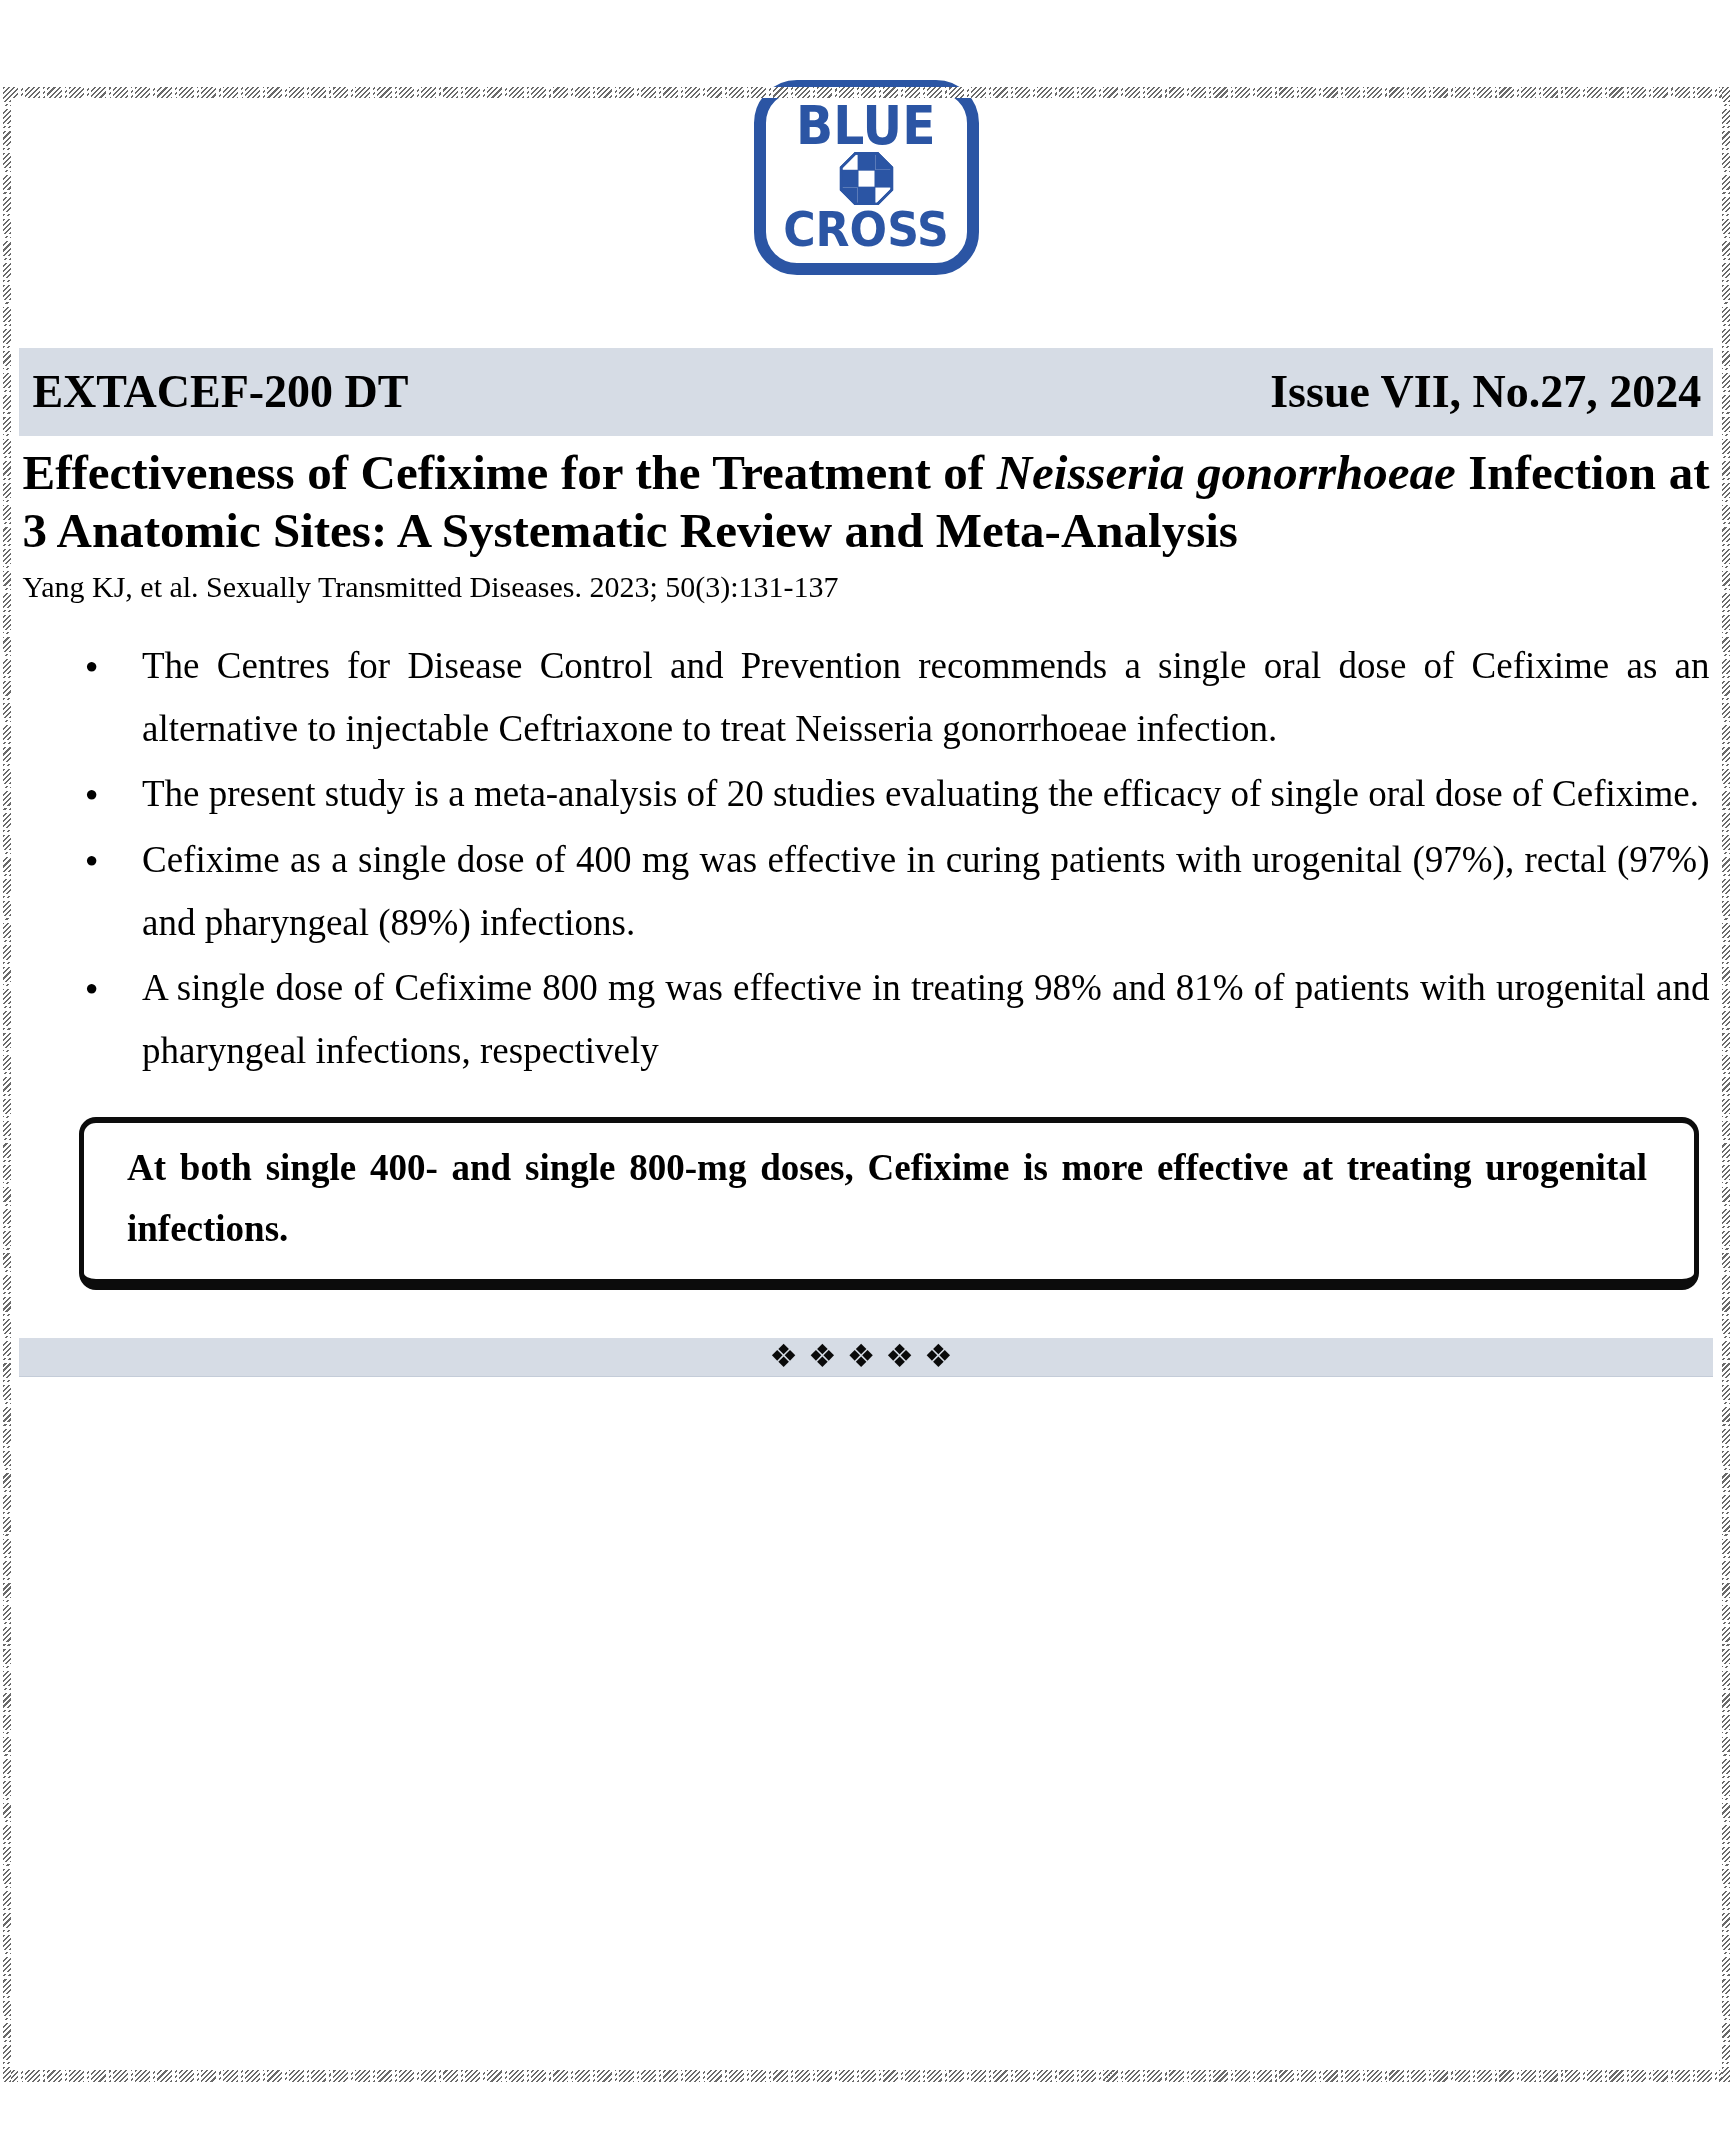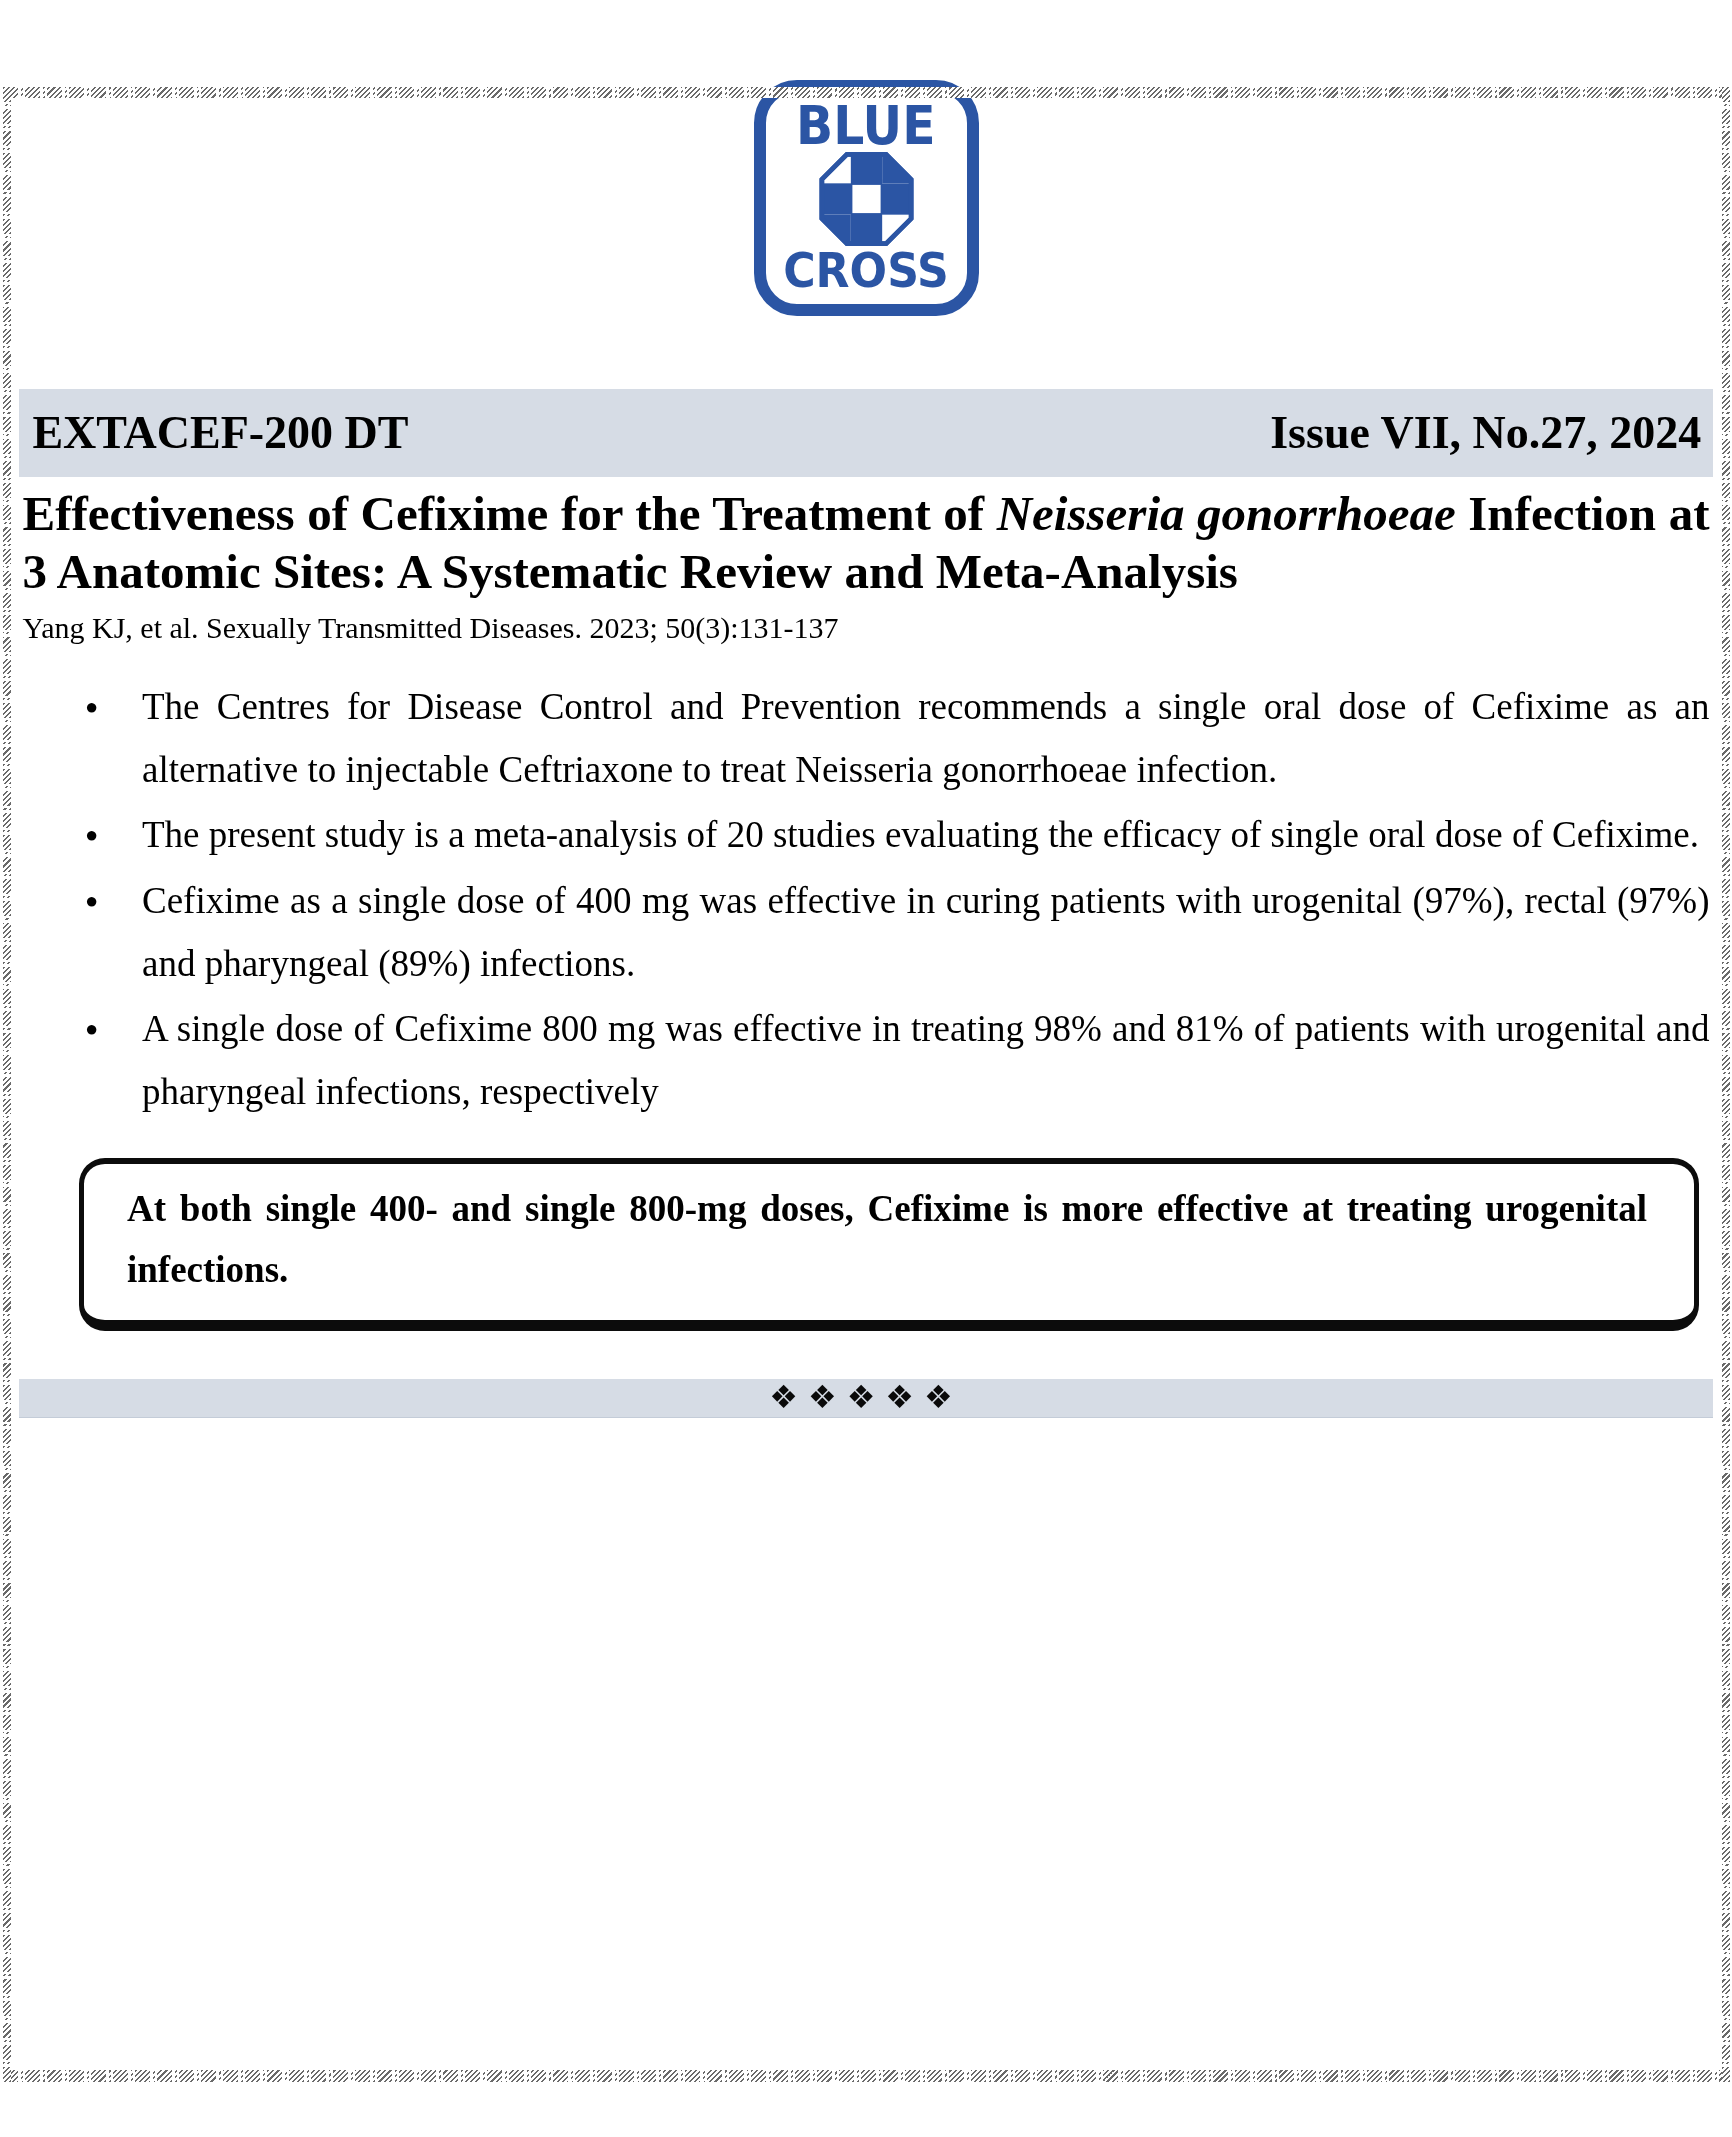--- a/index.html
+++ b/index.html
@@ -30,21 +30,21 @@
     top:6.7px;height:1995px;width:7.5px;
     background:
       repeating-linear-gradient(0deg, transparent 0 15px, #fff 15px 18px, transparent 18px 19.6px, #fff 19.6px 22px),
       repeating-linear-gradient(135deg, var(--border-gray) 0 1.5px, #fff 1.5px 3.6px);
   }
   .edge-left{left:3.3px;}
   .edge-right{right:2.5px;}
 
   
   .logo{
-    margin:80px auto 0;width:225px;height:236px;
+    margin:80px auto 0;width:225px;height:195px;
     border:12.5px solid var(--brand-blue);border-radius:43px;
     display:flex;flex-direction:column;align-items:center;justify-content:space-between;
     padding:6.7px 0 10px;background:#fff;
   }
   .logo-word{
     font-family:"DejaVu Sans", sans-serif;font-weight:bold;
     color:var(--brand-blue);line-height:1;letter-spacing:0px;
     transform:scaleX(0.92);white-space:nowrap;
   }
   .logo-word.top{font-size:53px;}
@@ -85,21 +85,21 @@
   .bullets li::before{
     content:"\25CF";position:absolute;left:-57px;top:0;
     font-size:22px;line-height:63px;
   }
 
   
   .highlight-box{
     margin:35px 33px 10px 79px;
     border:5.8px solid var(--box-border);
     border-top-width:6.7px;border-bottom-width:11px;
-    border-radius:26px;
+    border-radius:17px;
     padding:13.4px 47px 20px 43px;
     background:#fff;
     font-family:Liberation Serif, serif;
   }
   .highlight-box p{
     margin:0;font-size:37px;font-weight:bold;line-height:61px;text-align:justify;
   }
 
   
   .ornament-bar{

